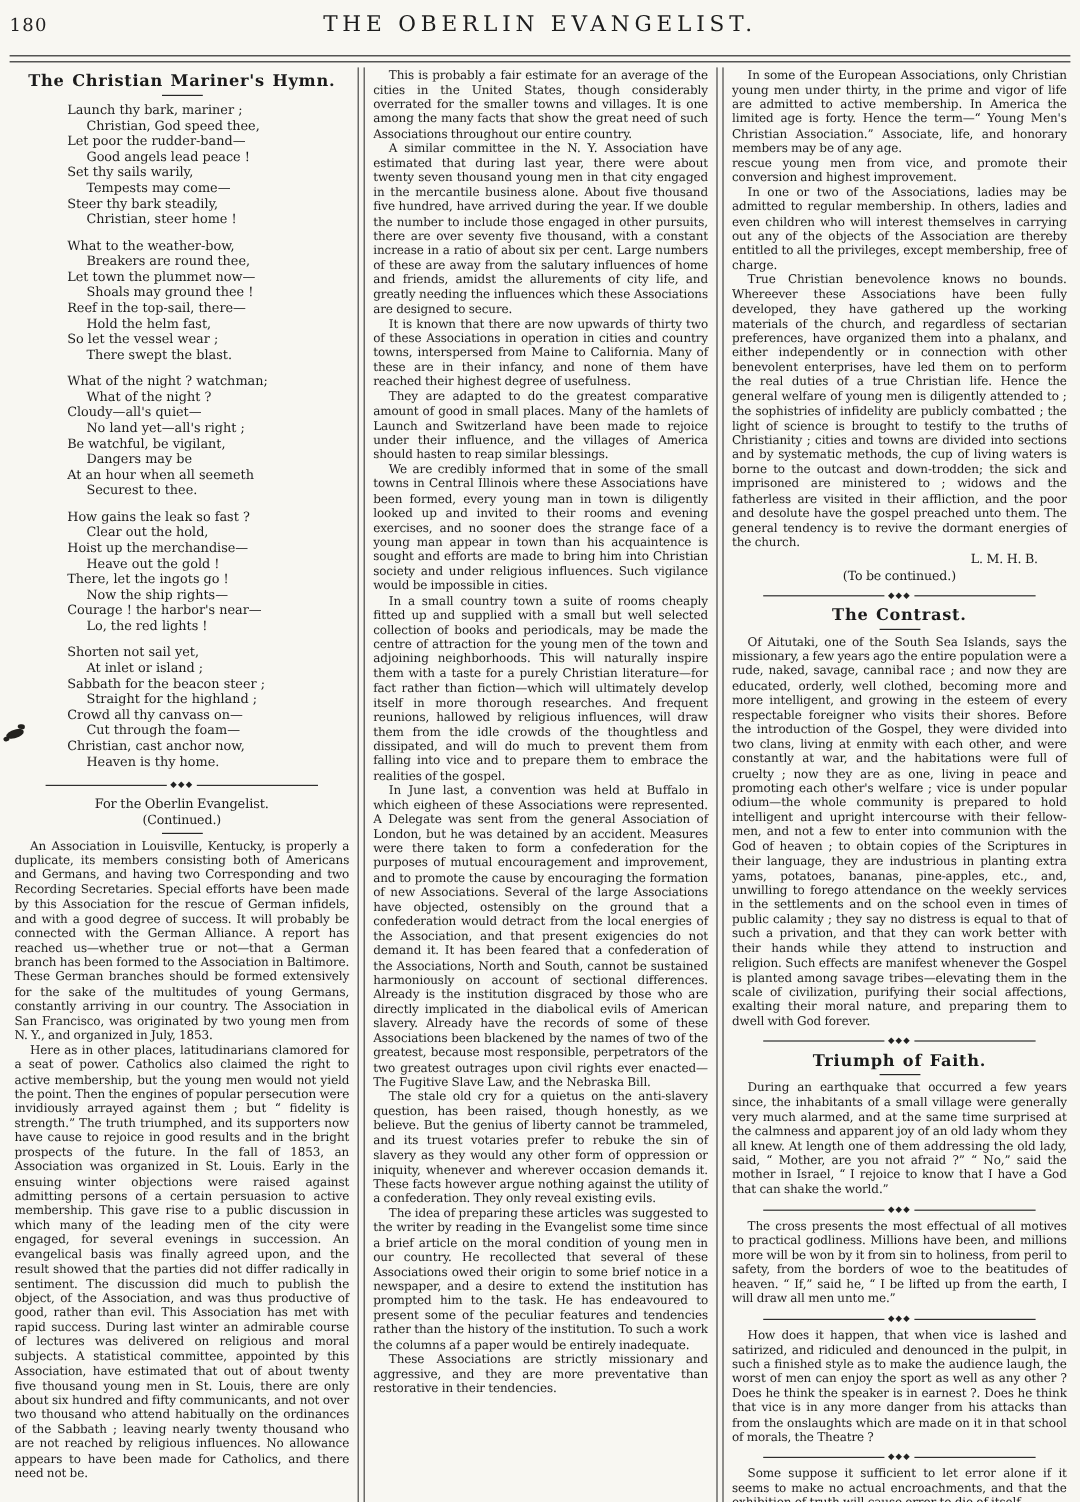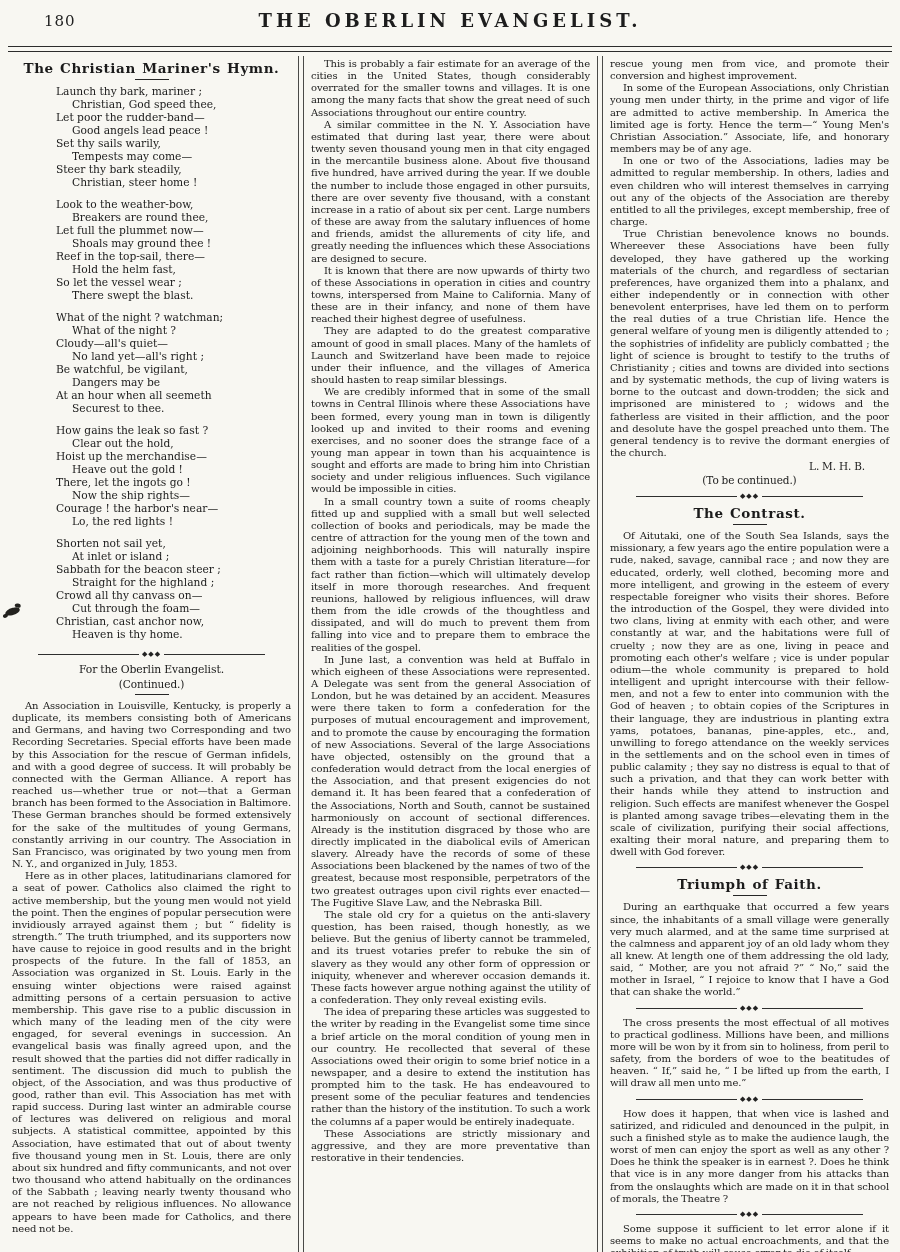--- a/index.html
+++ b/index.html
@@ -8,27 +8,27 @@
     background:#f8f7f2;
     color:#1b1b1b;
     font-family:"DejaVu Serif", serif;
     position:relative;
     overflow:hidden;
     -webkit-font-smoothing:antialiased;
   }
   
   .page-header{position:relative;height:46px;}
   .page-number{
-    position:absolute;left:44px;top:12px;
+    position:absolute;left:8px;top:12px;
     font-size:15px;letter-spacing:1px;color:#222;
   }
   .masthead{
     position:absolute;left:0;right:0;top:10px;
     text-align:center;
-    font-size:18px;font-weight:bold;letter-spacing:4px;
+    font-size:18px;font-weight:normal;letter-spacing:4px;
     color:#1d1d1d;
   }
   .double-rule{
     margin:0 8px;height:4px;
     border-top:1.5px solid #2c2c2c;
     border-bottom:1px solid #2c2c2c;
   }
   
   .columns{
     display:flex;
@@ -119,23 +119,23 @@
         <div class="pline">Launch thy bark, mariner ;</div>
         <div class="pline indent">Christian, God speed thee,</div>
         <div class="pline">Let poor the rudder-band—</div>
         <div class="pline indent">Good angels lead peace !</div>
         <div class="pline">Set thy sails warily,</div>
         <div class="pline indent">Tempests may come—</div>
         <div class="pline">Steer thy bark steadily,</div>
         <div class="pline indent">Christian, steer home !</div>
       </div>
       <div class="stanza">
-        <div class="pline">Look to the weather-bow,</div>
+        <div class="pline">What to the weather-bow,</div>
         <div class="pline indent">Breakers are round thee,</div>
-        <div class="pline">Let full the plummet now—</div>
+        <div class="pline">Let town the plummet now—</div>
         <div class="pline indent">Shoals may ground thee !</div>
         <div class="pline">Reef in the top-sail, there—</div>
         <div class="pline indent">Hold the helm fast,</div>
         <div class="pline">So let the vessel wear ;</div>
         <div class="pline indent">There swept the blast.</div>
       </div>
       <div class="stanza">
         <div class="pline">What of the night ? watchman;</div>
         <div class="pline indent">What of the night ?</div>
         <div class="pline">Cloudy—all's quiet—</div>
@@ -184,22 +184,22 @@
       <p class="body-p">They are adapted to do the greatest comparative amount of good in small places.  Many of the hamlets of Launch and Switzerland have been made to rejoice under their influence, and the villages of America should hasten to reap similar blessings.</p>
       <p class="body-p">We are credibly informed that in some of the small towns in Central Illinois where these Associations have been formed, every young man in town is diligently looked up and invited to their rooms and evening exercises, and no sooner does the strange face of a young man appear in town than his acquaintence is sought and efforts are made to bring him into Christian society and under religious influences.  Such vigilance would be impossible in cities.</p>
       <p class="body-p">In a small country town a suite of rooms cheaply fitted up and supplied with a small but well selected collection of books and periodicals, may be made the centre of attraction for the young men of the town and adjoining neighborhoods.  This will naturally inspire them with a taste for a purely Christian literature—for fact rather than fiction—which will ultimately develop itself in more thorough researches.  And frequent reunions, hallowed by religious influences, will draw them from the idle crowds of the thoughtless and dissipated, and will do much to prevent them from falling into vice and to prepare them to embrace the realities of the gospel.</p>
       <p class="body-p">In June last, a convention was held at Buffalo in which eigheen of these Associations were represented.  A Delegate was sent from the general Association of London, but he was detained by an accident.  Measures were there taken to form a confederation for the purposes of mutual encouragement and improvement, and to promote the cause by encouraging the formation of new Associations.  Several of the large Associations have objected, ostensibly on the ground that a confederation would detract from the local energies of the Association, and that present exigencies do not demand it.  It has been feared that a confederation of the Associations, North and South, cannot be sustained harmoniously on account of sectional differences.  Already is the institution disgraced by those who are directly implicated in the diabolical evils of American slavery.  Already have the records of some of these Associations been blackened by the names of two of the greatest, because most responsible, perpetrators of the two greatest outrages upon civil rights ever enacted—The Fugitive Slave Law, and the Nebraska Bill.</p>
       <p class="body-p">The stale old cry for a quietus on the anti-slavery question, has been raised, though honestly, as we believe. But the genius of liberty cannot be trammeled, and its truest votaries prefer to rebuke the sin of slavery as they would any other form of oppression or iniquity, whenever and wherever occasion demands it.  These facts however argue nothing against the utility of a confederation. They only reveal existing evils.</p>
       <p class="body-p">The idea of preparing these articles was suggested to the writer by reading in the Evangelist some time since a brief article on the moral condition of young men in our country.  He recollected that several of these Associations owed their origin to some brief notice in a newspaper, and a desire to extend the institution has prompted him to the task.  He has endeavoured to present some of the peculiar features and tendencies rather than the history of the institution.  To such a work the columns af a paper would be entirely inadequate.</p>
       <p class="body-p">These Associations are strictly missionary and aggressive, and they are more preventative than restorative in their tendencies.</p>
     </div>
   <div class="col-divider"></div>
   <div class="col" id="col-2">
+      <p class="body-p">In some of the European Associations, only Christian young men under thirty, in the prime and vigor of life are admitted to active membership.  In America the limited age is forty.  Hence the term—“ Young Men's Christian Association.”  Associate, life, and honorary members may be of any age.</p>
       <p class="body-p noindent">rescue young men from vice, and promote their conversion and highest improvement.</p>
-      <p class="body-p">In some of the European Associations, only Christian young men under thirty, in the prime and vigor of life are admitted to active membership.  In America the limited age is forty.  Hence the term—“ Young Men's Christian Association.”  Associate, life, and honorary members may be of any age.</p>
       <p class="body-p">In one or two of the Associations, ladies may be admitted to regular membership.  In others, ladies and even children who will interest themselves in carrying out any of the objects of the Association are thereby entitled to all the privileges, except membership, free of charge.</p>
       <p class="body-p">True Christian benevolence knows no bounds.  Whereever these Associations have been fully developed, they have gathered up the working materials of the church, and regardless of sectarian preferences, have organized them into a phalanx, and either independently or in connection with other benevolent enterprises, have led them on to perform the real duties of a true Christian life. Hence the general welfare of young men is diligently attended to ; the sophistries of infidelity are publicly combatted ; the light of science is brought to testify to the truths of Christianity ; cities and towns are divided into sections and by systematic methods, the cup of living waters is borne to the outcast and down-trodden; the sick and imprisoned are ministered to ; widows and the fatherless are visited in their affliction, and the poor and desolute have the gospel preached unto them.  The general tendency is to revive the dormant energies of the church.</p>
       <div class="signature">L. M. H. B.</div>
       <div class="note">(To be continued.)</div>
       <div class="ornament">
         <span class="orn-line"></span>
         <span class="orn-glyph">◆◆◆</span>
         <span class="orn-line"></span>
       </div>
       <div class="blk-title">The Contrast.</div>

